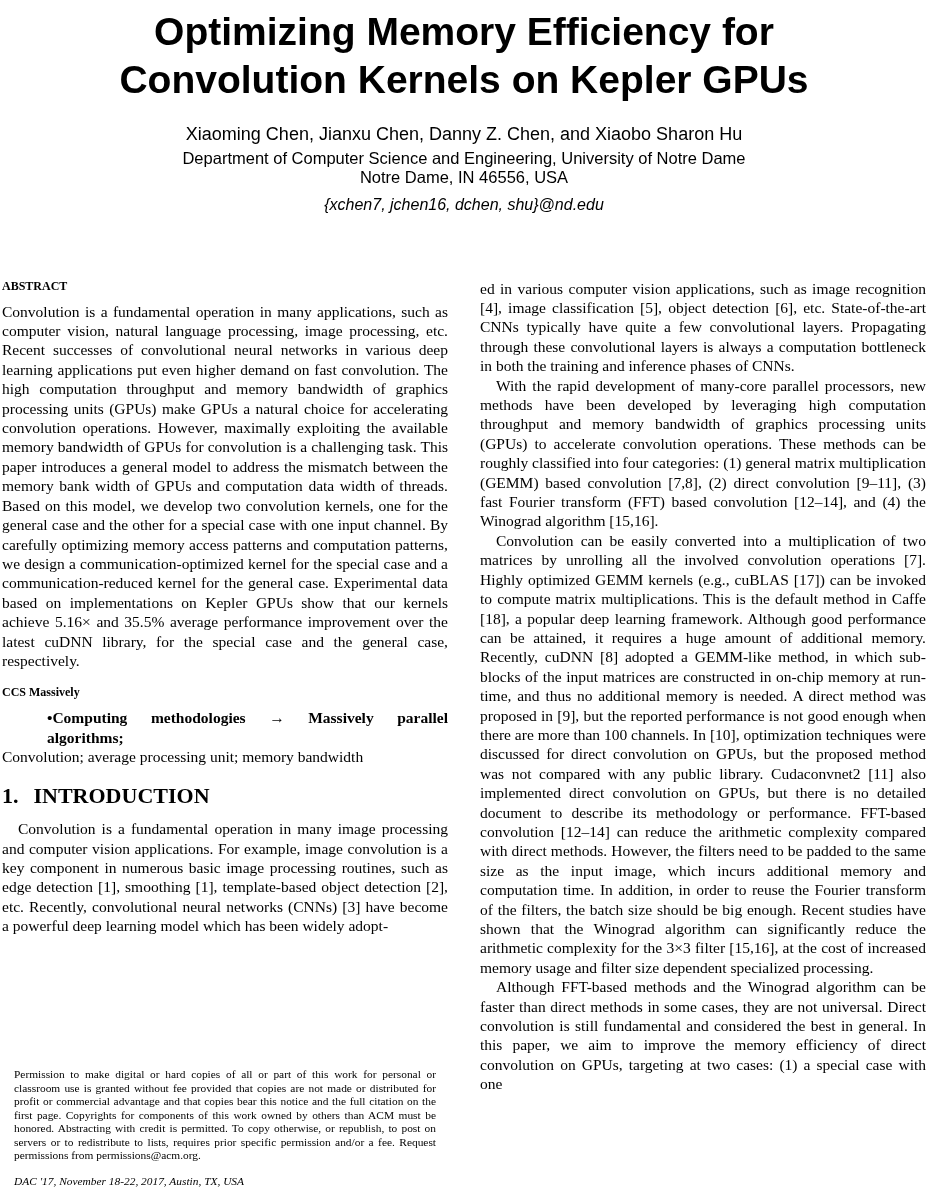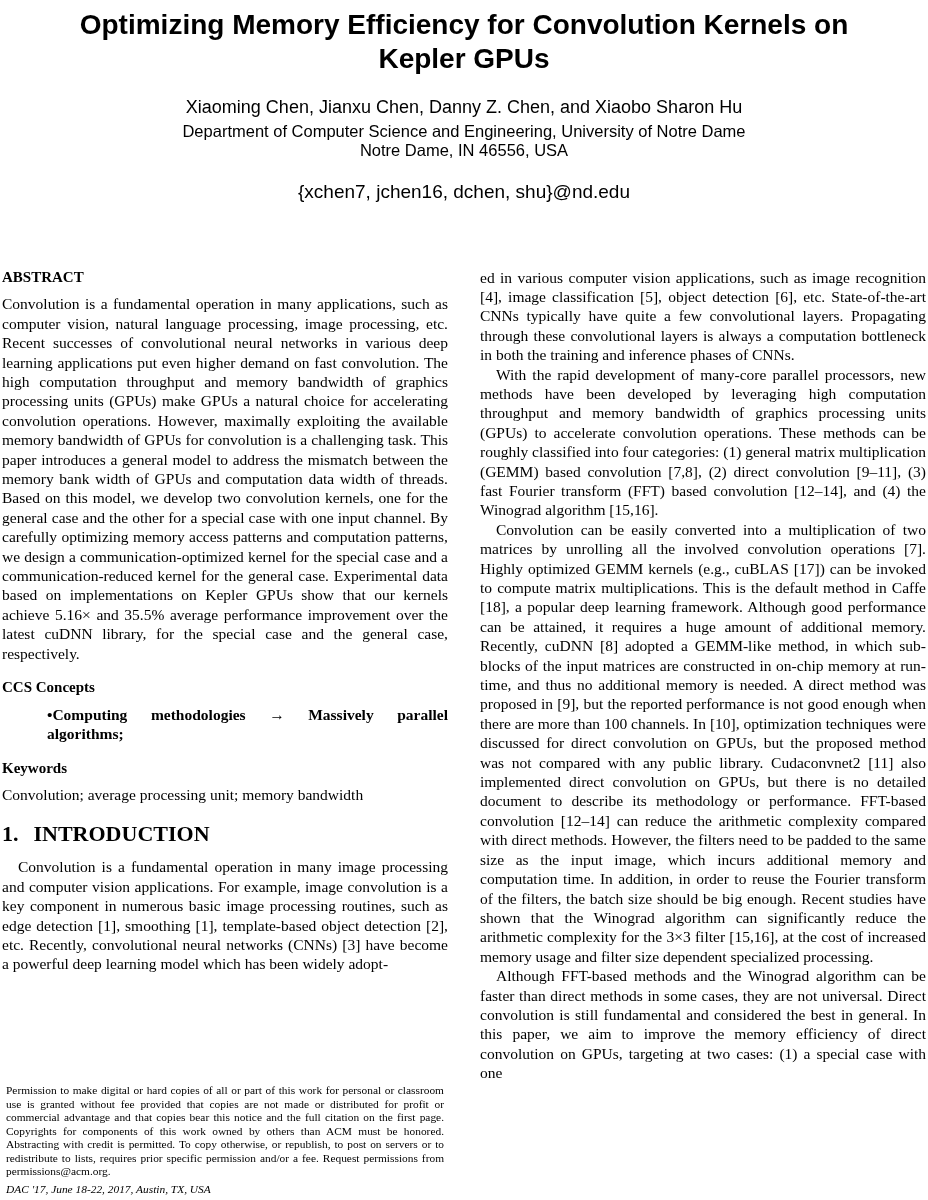--- a/index.html
+++ b/index.html
@@ -10,58 +10,58 @@
     font-family: "Liberation Serif", serif;
   }
   .page {
     width: 928px; height: 1200px;
     padding: 6px 2px 0 2px;
     display: flex; flex-direction: column;
   }
   
   .titleblock { text-align: center; font-family: "Liberation Sans", sans-serif; }
   .paper-title {
-    font-size: 28px; font-weight: bold; line-height: 1.22;
+    font-size: 39px; font-weight: bold; line-height: 1.22;
     margin: 2px 40px 20px 40px;
   }
   .authors { font-size: 18px; line-height: 1.25; margin-bottom: 3px; }
   .affil   { font-size: 16.5px; line-height: 1.18; }
-  .email   { font-size: 19px; line-height: 1.25; margin-top: 19px; }
+  .email   { font-size: 16px; line-height: 1.25; margin-top: 7px; font-style: italic; }
   
   .columns {
     flex: 1; min-height: 0;
     display: flex; gap: 32px;
     margin-top: 64px;
   }
   .col {
     width: 448px;
     font-size: 15.5px; line-height: 1.253;
     text-align: justify;
     hyphens: auto;
   }
   .col-left { display: flex; flex-direction: column; }
   h2.subheading {
-    font-size: 15px; font-weight: bold;
+    font-size: 12px; font-weight: bold;
     margin: 15px 0 8px 0; text-align: left;
   }
   h2.subheading.first { margin-top: 0; }
   h2.section-heading {
     font-size: 22px; font-weight: bold;
     margin: 15px 0 10px 0; text-align: left;
   }
   .sec-gap { display: inline-block; width: 15px; }
   p { text-indent: 16px; }
   p.noindent { text-indent: 0; }
   p.ccs-text { font-weight: bold; margin-left: 45px; }
   
   .footnote {
     margin-top: auto;
     font-size: 11.4px; line-height: 1.18;
   }
-  .footnote p { text-indent: 0; margin: 4px; }
+  .footnote p { text-indent: 0; margin: 12px; }
   .footnote .permission { margin-bottom: 3px; }
   .conf-line { font-style: italic; margin-bottom: 1px; }
   .copyright-line { margin-bottom: 1px; }
   .doi-line { }
   .mono { font-family: "Liberation Mono", monospace; font-size: 11px; }
 </style>
 </head>
 <body>
 
 <div class="page">
@@ -73,32 +73,31 @@
     <div class="affil">Notre Dame, IN 46556, USA</div>
     <div class="email">{xchen7, jchen16, dchen, shu}@nd.edu</div>
   </header>
 
   <div class="columns">
 
     <div class="col col-left">
       <h2 class="subheading first">ABSTRACT</h2>
       <p class="noindent">Convolution is a fundamental operation in many applications, such as computer vision, natural language processing, image processing, etc. Recent successes of convolutional neural networks in various deep learning applications put even higher demand on fast convolution. The high computation throughput and memory bandwidth of graphics processing units (GPUs) make GPUs a natural choice for accelerating convolution operations. However, maximally exploiting the available memory bandwidth of GPUs for convolution is a challenging task. This paper introduces a general model to address the mismatch between the memory bank width of GPUs and computation data width of threads. Based on this model, we develop two convolution kernels, one for the general case and the other for a special case with one input channel. By carefully optimizing memory access patterns and computation patterns, we design a communication-optimized kernel for the special case and a communication-reduced kernel for the general case. Experimental data based on implementations on Kepler GPUs show that our kernels achieve 5.16× and 35.5% average performance improvement over the latest cuDNN library, for the special case and the general case, respectively.</p>
 
-      <h2 class="subheading">CCS Concepts</h2>
+      <h2 class="subheading">CCS Massively</h2>
       <p class="noindent ccs-text">•Computing methodologies → Massively parallel algorithms;</p>
 
-      <h2 class="subheading">Keywords</h2>
       <p class="noindent">Convolution; average processing unit; memory bandwidth</p>
 
       <h2 class="section-heading"><span>1.</span><span class="sec-gap"></span><span>INTRODUCTION</span></h2>
       <p>Convolution is a fundamental operation in many image processing and computer vision applications. For example, image convolution is a key component in numerous basic image processing routines, such as edge detection [1], smoothing [1], template-based object detection [2], etc. Recently, convolutional neural networks (CNNs) [3] have become a powerful deep learning model which has been widely adopt-</p>
 
       <div class="footnote">
         <p class="permission">Permission to make digital or hard copies of all or part of this work for personal or classroom use is granted without fee provided that copies are not made or distributed for profit or commercial advantage and that copies bear this notice and the full citation on the first page. Copyrights for components of this work owned by others than ACM must be honored. Abstracting with credit is permitted. To copy otherwise, or republish, to post on servers or to redistribute to lists, requires prior specific permission and/or a fee. Request permissions from permissions@acm.org.</p>
-        <p class="conf-line">DAC '17, June 18-22, 2017, Austin, TX, USA</p>
+        <p class="conf-line">DAC '17, November 18-22, 2017, Austin, TX, USA</p>
       </div>
     </div>
 
     <div class="col col-right">
       <p class="noindent">ed in various computer vision applications, such as image recognition [4], image classification [5], object detection [6], etc. State-of-the-art CNNs typically have quite a few convolutional layers. Propagating through these convolutional layers is always a computation bottleneck in both the training and inference phases of CNNs.</p>
       <p>With the rapid development of many-core parallel processors, new methods have been developed by leveraging high computation throughput and memory bandwidth of graphics processing units (GPUs) to accelerate convolution operations. These methods can be roughly classified into four categories: (1) general matrix multiplication (GEMM) based convolution [7,8], (2) direct convolution [9–11], (3) fast Fourier transform (FFT) based convolution [12–14], and (4) the Winograd algorithm [15,16].</p>
       <p>Convolution can be easily converted into a multiplication of two matrices by unrolling all the involved convolution operations [7]. Highly optimized GEMM kernels (e.g., cuBLAS [17]) can be invoked to compute matrix multiplications. This is the default method in Caffe [18], a popular deep learning framework. Although good performance can be attained, it requires a huge amount of additional memory. Recently, cuDNN [8] adopted a GEMM-like method, in which sub-blocks of the input matrices are constructed in on-chip memory at run-time, and thus no additional memory is needed. A direct method was proposed in [9], but the reported performance is not good enough when there are more than 100 channels. In [10], optimization techniques were discussed for direct convolution on GPUs, but the proposed method was not compared with any public library. Cudaconvnet2 [11] also implemented direct convolution on GPUs, but there is no detailed document to describe its methodology or performance. FFT-based convolution [12–14] can reduce the arithmetic complexity compared with direct methods. However, the filters need to be padded to the same size as the input image, which incurs additional memory and computation time. In addition, in order to reuse the Fourier transform of the filters, the batch size should be big enough. Recent studies have shown that the Winograd algorithm can significantly reduce the arithmetic complexity for the 3×3 filter [15,16], at the cost of increased memory usage and filter size dependent specialized processing.</p>
       <p>Although FFT-based methods and the Winograd algorithm can be faster than direct methods in some cases, they are not universal. Direct convolution is still fundamental and considered the best in general. In this paper, we aim to improve the memory efficiency of direct convolution on GPUs, targeting at two cases: (1) a special case with one</p>
     </div>
 

